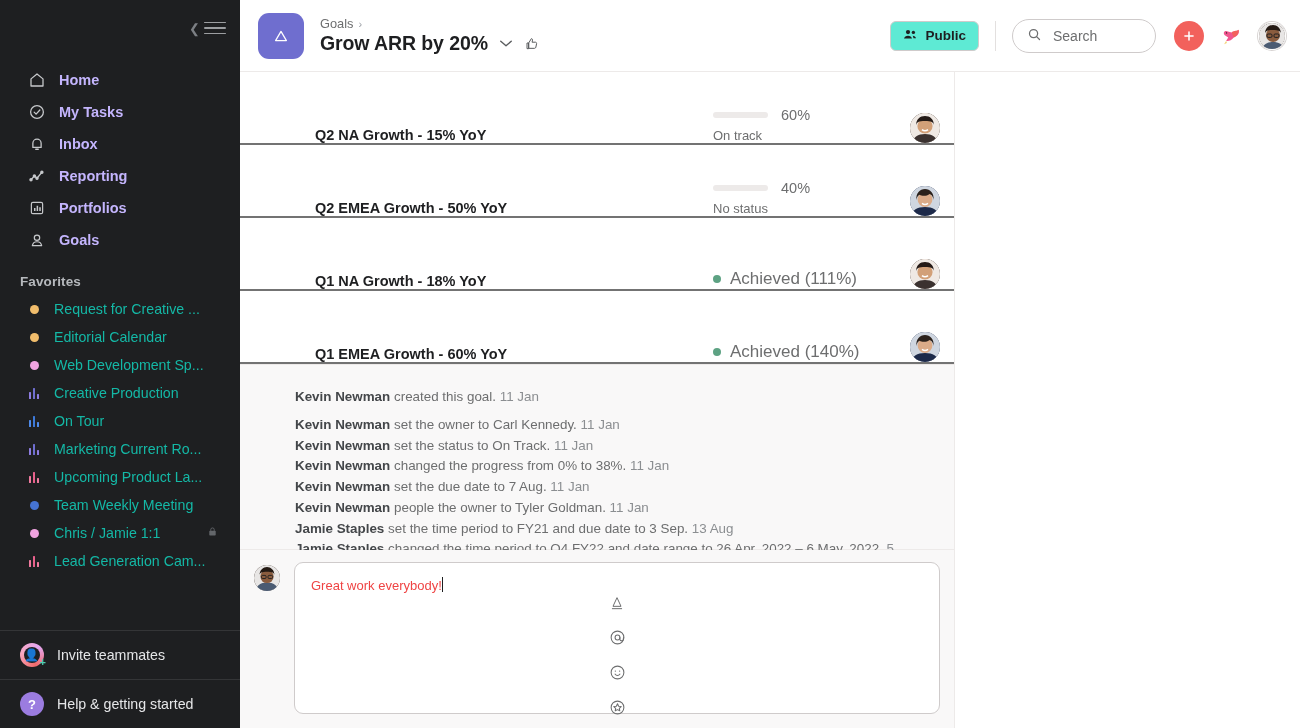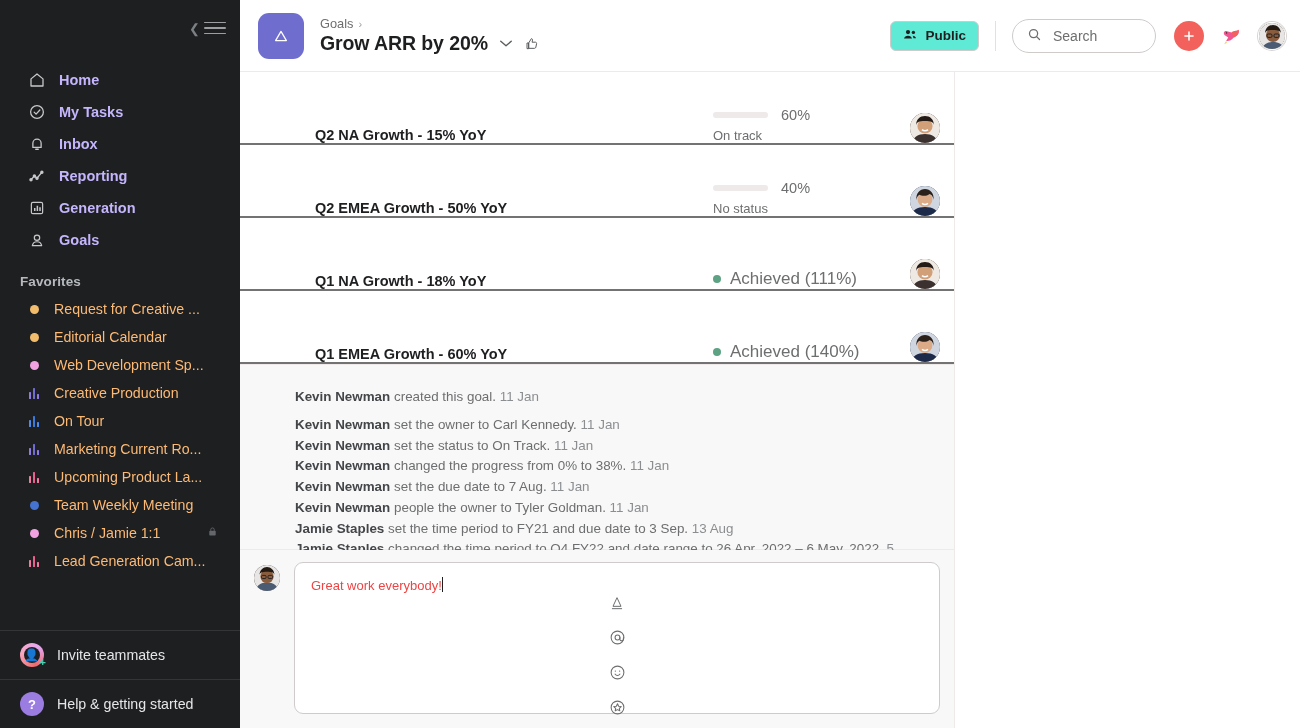--- a/index.html
+++ b/index.html
@@ -43,21 +43,21 @@
 
   .sb-section-title {
     font-size: 13.5px; font-weight: 700; color: #b6b9bd;
     padding: 14px 0 6px 20px; letter-spacing:.1px;
   }
   .fav-list { padding-bottom: 6px; }
   .fav-item {
     display:flex; align-items:center; gap:13px;
     height: 28px; padding: 0 14px 0 19px; margin: 0 8px;
     border-radius:6px; cursor:pointer;
-    color:#fdba74; font-size: 14.2px;
+    color:#14b8a6; font-size: 14.2px;
     white-space: nowrap;
   }
   .fav-item .fav-ico { width:14px; flex:0 0 14px; display:flex; align-items:center; justify-content:center; }
   .dot { width:9px; height:9px; border-radius:50%; display:block; }
   .bars { display:flex; align-items:flex-end; gap:1.5px; height:11px; }
   .bars i { display:block; width:2.5px; border-radius:.5px; }
   .fav-label { flex:1 1 auto; overflow:hidden; text-overflow:ellipsis; }
   .lock { margin-left:auto; opacity:.55; }
 
   .sb-spacer { flex: 1 1 auto; }
@@ -287,21 +287,21 @@
       </div>
       <div class="nav-item">
         <span class="ico">
           <svg width="18" height="18" viewBox="0 0 24 24" fill="none" stroke="#c7c9cc" stroke-width="1.6">
               <rect x="4.5" y="4.5" width="15" height="15" rx="2"></rect>
               <rect x="8" y="12" width="2" height="4" fill="#c7c9cc" stroke="none"></rect>
               <rect x="11.5" y="9" width="2" height="7" fill="#c7c9cc" stroke="none"></rect>
               <rect x="15" y="11" width="2" height="5" fill="#c7c9cc" stroke="none"></rect>
             </svg>
         </span>
-        <span>Generation</span>
+        <span>Portfolios</span>
       </div>
       <div class="nav-item">
         <span class="ico">
           <svg width="18" height="18" viewBox="0 0 24 24" fill="none" stroke="#c7c9cc" stroke-width="1.6" stroke-linejoin="round">
               <circle cx="12" cy="9" r="3.6"></circle>
               <path d="M5.8 19.5c.6-3.4 3.2-5.2 6.2-5.2s5.6 1.8 6.2 5.2z"></path>
             </svg>
         </span>
         <span>Goals</span>
       </div>

